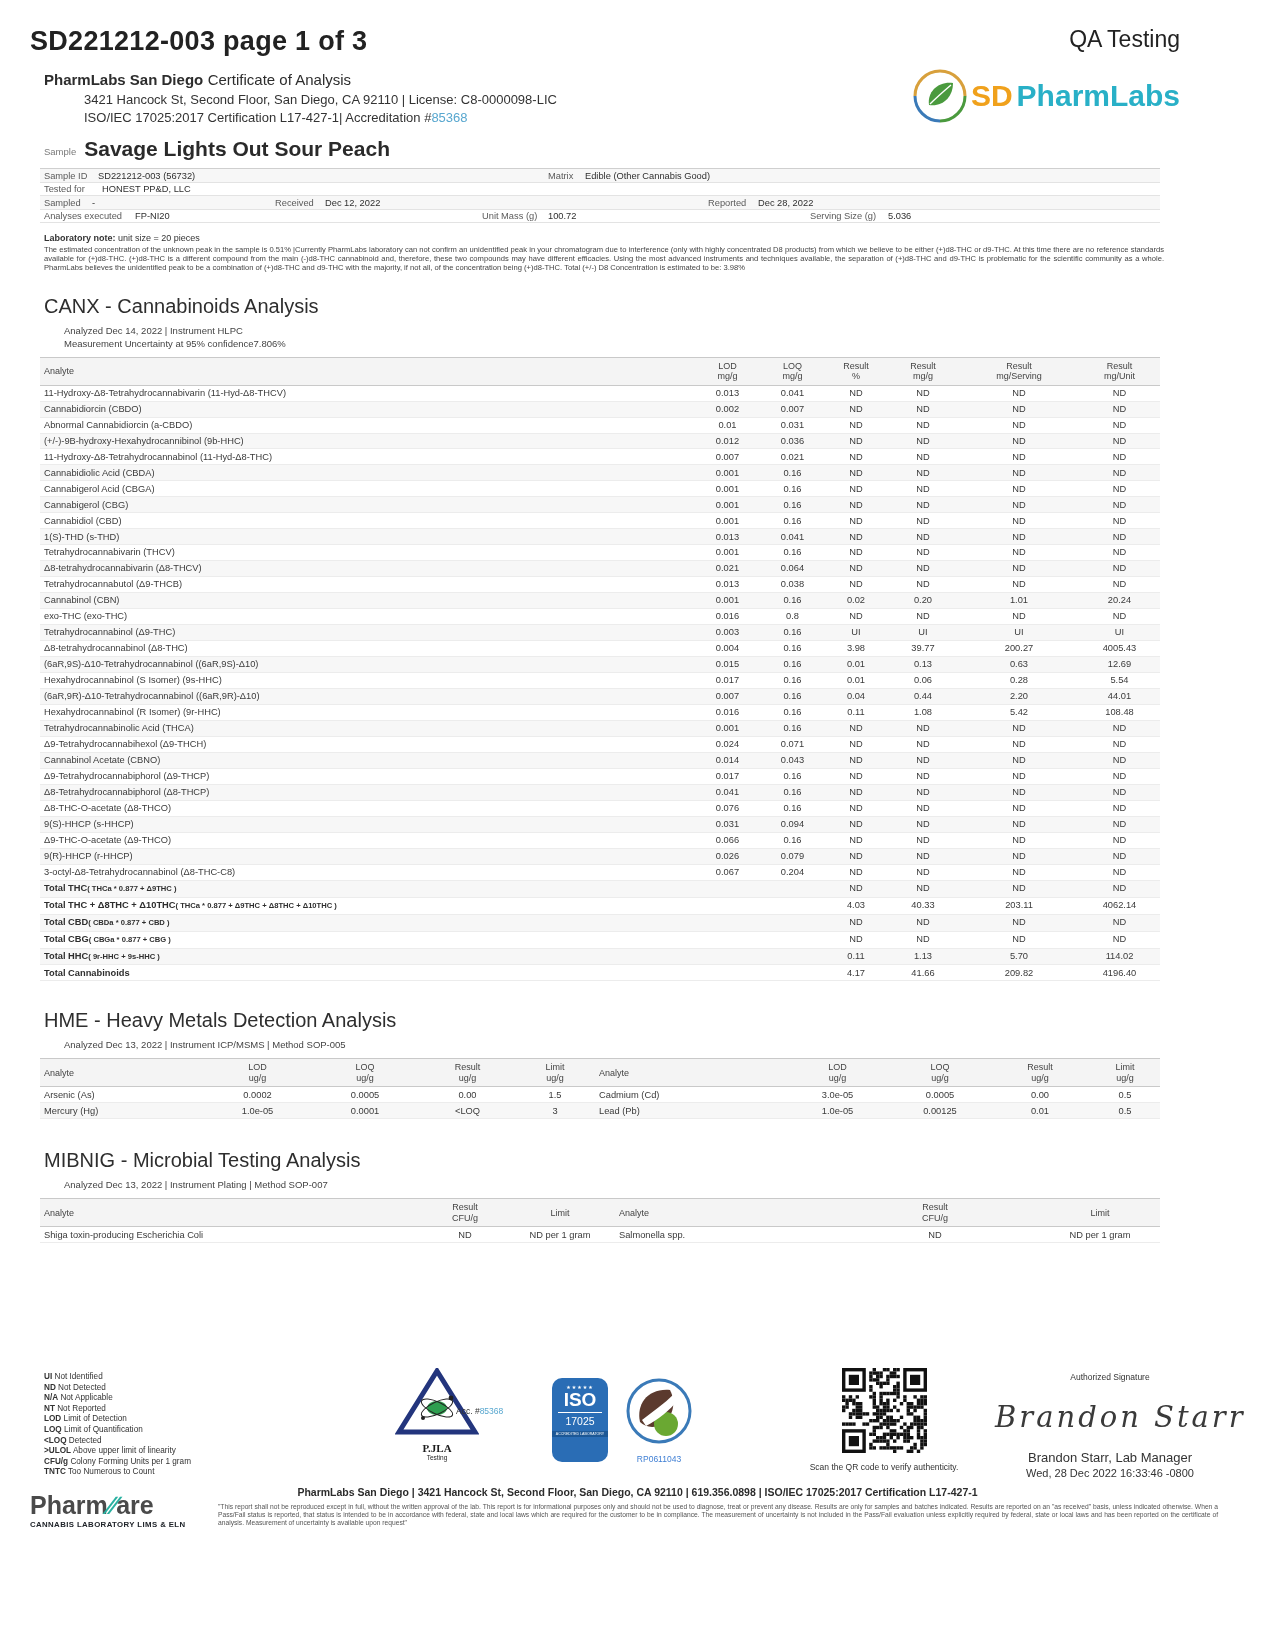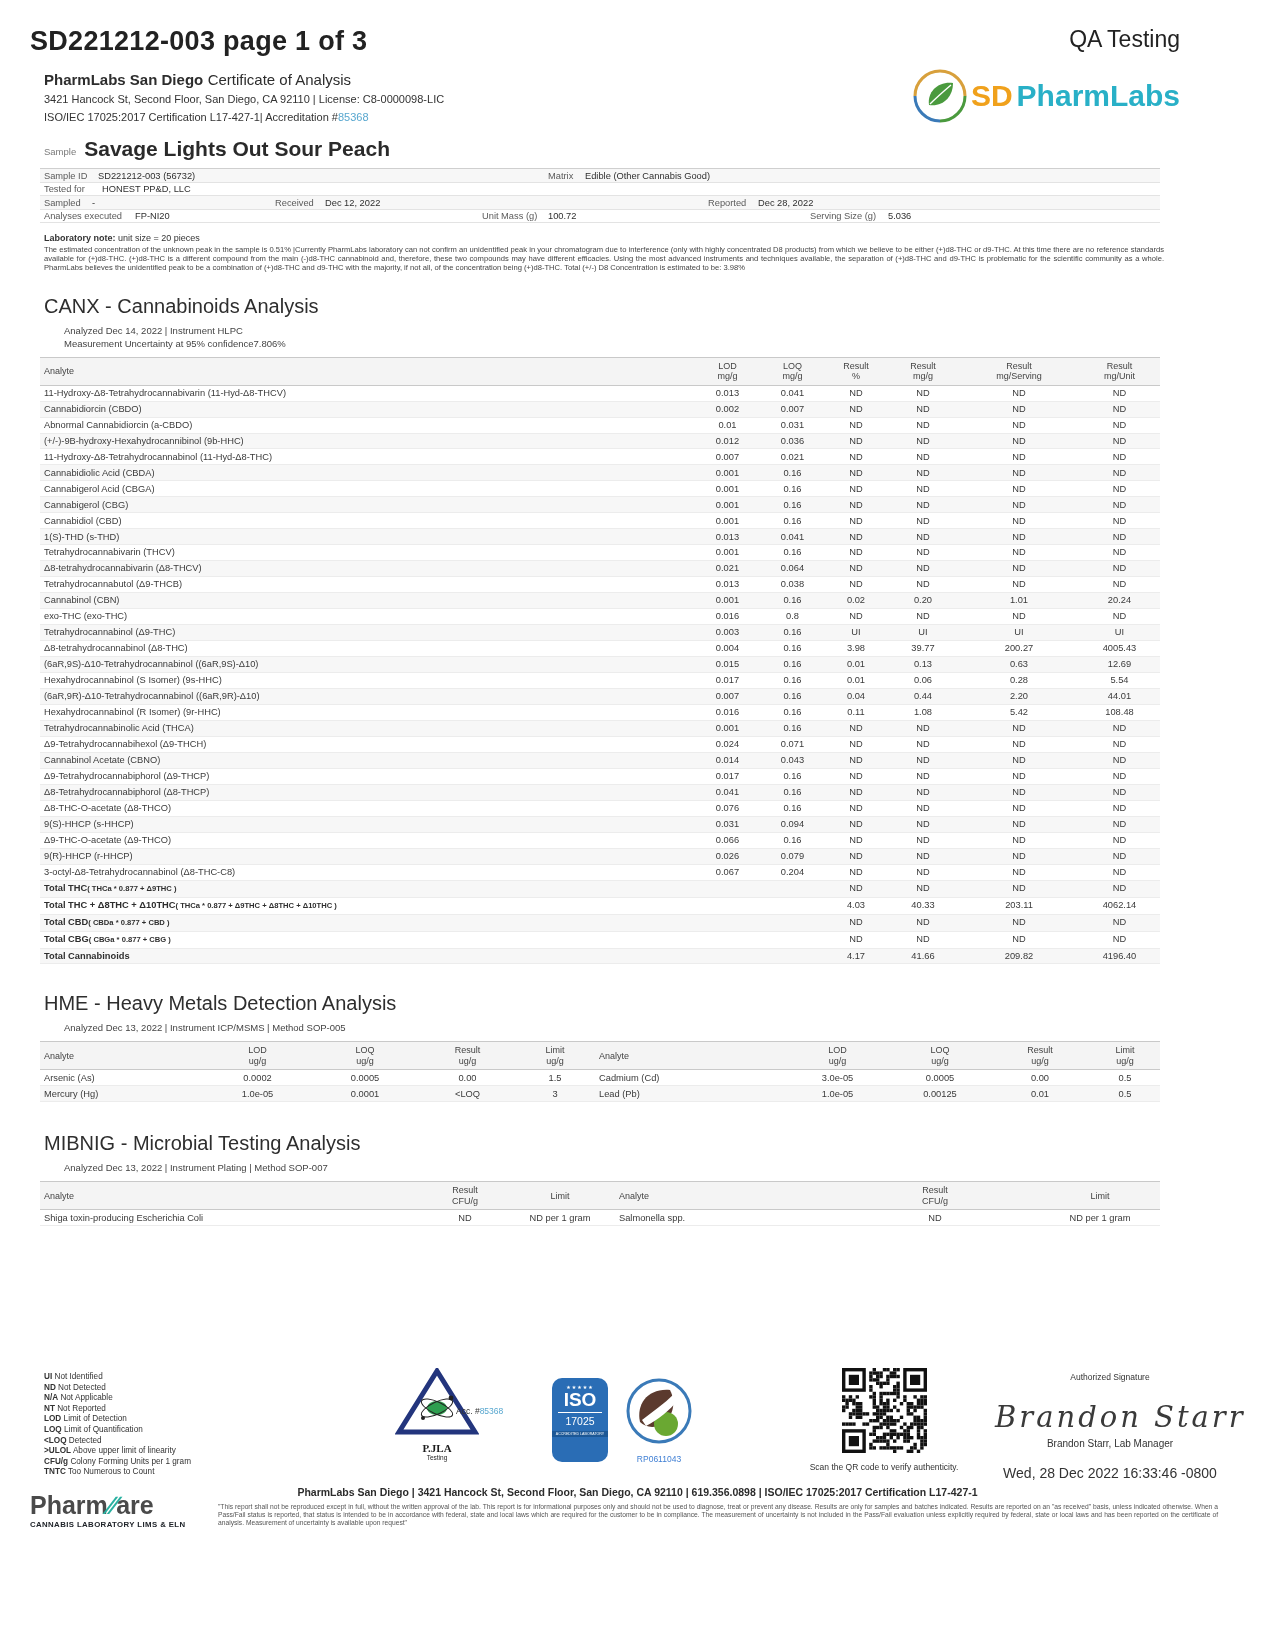--- a/index.html
+++ b/index.html
@@ -7,21 +7,21 @@
   .page { width:1275px; height:1650px; background:#fff; position:relative; margin:0 auto;
           color:#3a3a3a; overflow:hidden; }
   
   .top-header { display:flex; justify-content:space-between; align-items:flex-start; padding:26px 95px 0 30px;text-align:center; }
   .doc-id { font-size:27px; font-weight:bold; color:#222; letter-spacing:0.3px; }
   .qa-label { font-size:23px; color:#222; }
   
   .lab-header { display:flex; justify-content:space-between; padding:14px 95px 0 44px; }
   .lab-name { font-weight:bold; font-size:15px; color:#2d2d2d; }
   .lab-title { font-size:15px; color:#2d2d2d; }
-  .addr { font-size:11px; color:#333; margin-top:3px; line-height:15px; }
+  .addr { font-size:13px; color:#333; margin-top:3px; line-height:15px;margin-left:40px; }
   .acc-link { color:#58a7cf; text-decoration:none; }
   .brand-logo { display:flex; align-items:center; gap:4px; margin-top:-4px; }
   .brand-sd { font-size:30px; font-weight:bold; color:#f0a11c; }
   .brand-pl { font-size:30px; font-weight:bold; color:#29b0c7; }
   
   .sample-line { padding:12px 0 0 44px; display:flex; align-items:flex-end; gap:8px; }
   .sample-label { font-size:9.5px; color:#7a7a7a; padding-bottom:4px; }
   .sample-name { font-size:21px; font-weight:bold; color:#2a2a2a; }
   .info-table { margin:7px 0 0 40px; width:1120px; border-top:1px solid #cfcfcf; }
   .info-row { position:relative; height:13.5px; border-bottom:1px solid #e3e3e3; font-size:9.3px; }
@@ -69,22 +69,22 @@
   .iso-num { font-size:10.5px; }
   .iso-tiny { font-size:3.6px; margin-top:4px; background:#1d5896; padding:1px 0; }
   .doj { position:absolute; left:624px; top:1378px; width:70px; text-align:center; }
   .rp-code { font-size:8.5px; color:#3f7fd4; margin-top:6px; }
   .qr-block { position:absolute; left:796px; top:1368px; width:176px; text-align:center; }
   .qr-caption { font-size:8.5px; color:#333; margin-top:5px; }
   .sig-block { position:absolute; left:995px; top:1372px; width:230px; text-align:center; }
   .sig-label { font-size:8.5px; color:#333; }
   .sig-script { font-family:"DejaVu Serif", serif; font-style:italic; font-size:29px; color:#3a3a3a;
                 letter-spacing:3px; margin-top:18px; white-space:nowrap; }
-  .sig-name { font-size:10px; color:#333; margin-top:4px; }
-  .sig-date { font-size:14px; color:#333; margin-top:16px; }
+  .sig-name { font-size:13px; color:#333; margin-top:16px; }
+  .sig-date { font-size:11px; color:#333; margin-top:2px; }
   .footer-contact { position:absolute; top:1486px; left:0; width:100%; text-align:center;
                     font-size:10.5px; font-weight:bold; color:#2c2c2c; }
   .disclaimer { position:absolute; top:1503px; left:218px; width:1000px; font-size:6.7px;
                 line-height:8px; color:#555; text-align:justify; }
   .pharmware { position:absolute; left:30px; top:1492px; width:170px; }
   .pw-name { font-size:25px; font-weight:bold; color:#4a4a4a; line-height:26px; }
   .pw-slash { color:#29b0a0; font-style:italic; }
   .pw-tag { font-size:7.8px; font-weight:bold; color:#20242a; letter-spacing:0.4px; margin-top:2px; }
 </style>
 </head>
@@ -515,20 +515,29 @@
             <td class="res-plain">ND</td>
           </tr>
           <tr>
             <td class="analyte total">Total CBG<span class="formula">( CBGa * 0.877 + CBG )</span></td>
             <td></td>
             <td></td>
             <td class="res-plain">ND</td>
             <td class="res-plain">ND</td>
             <td class="res-plain">ND</td>
             <td class="res-plain">ND</td>
+          </tr>
+          <tr>
+            <td class="analyte total">Total HHC<span class="formula">( 9r-HHC + 9s-HHC )</span></td>
+            <td></td>
+            <td></td>
+            <td class="res-plain">0.11</td>
+            <td class="res-plain">1.13</td>
+            <td class="res-plain">5.70</td>
+            <td class="res-plain">114.02</td>
           </tr>
           <tr>
             <td class="analyte total">Total Cannabinoids</td>
             <td></td>
             <td></td>
             <td class="res-plain">4.17</td>
             <td class="res-plain">41.66</td>
             <td class="res-plain">209.82</td>
             <td class="res-plain">4196.40</td>
           </tr>

